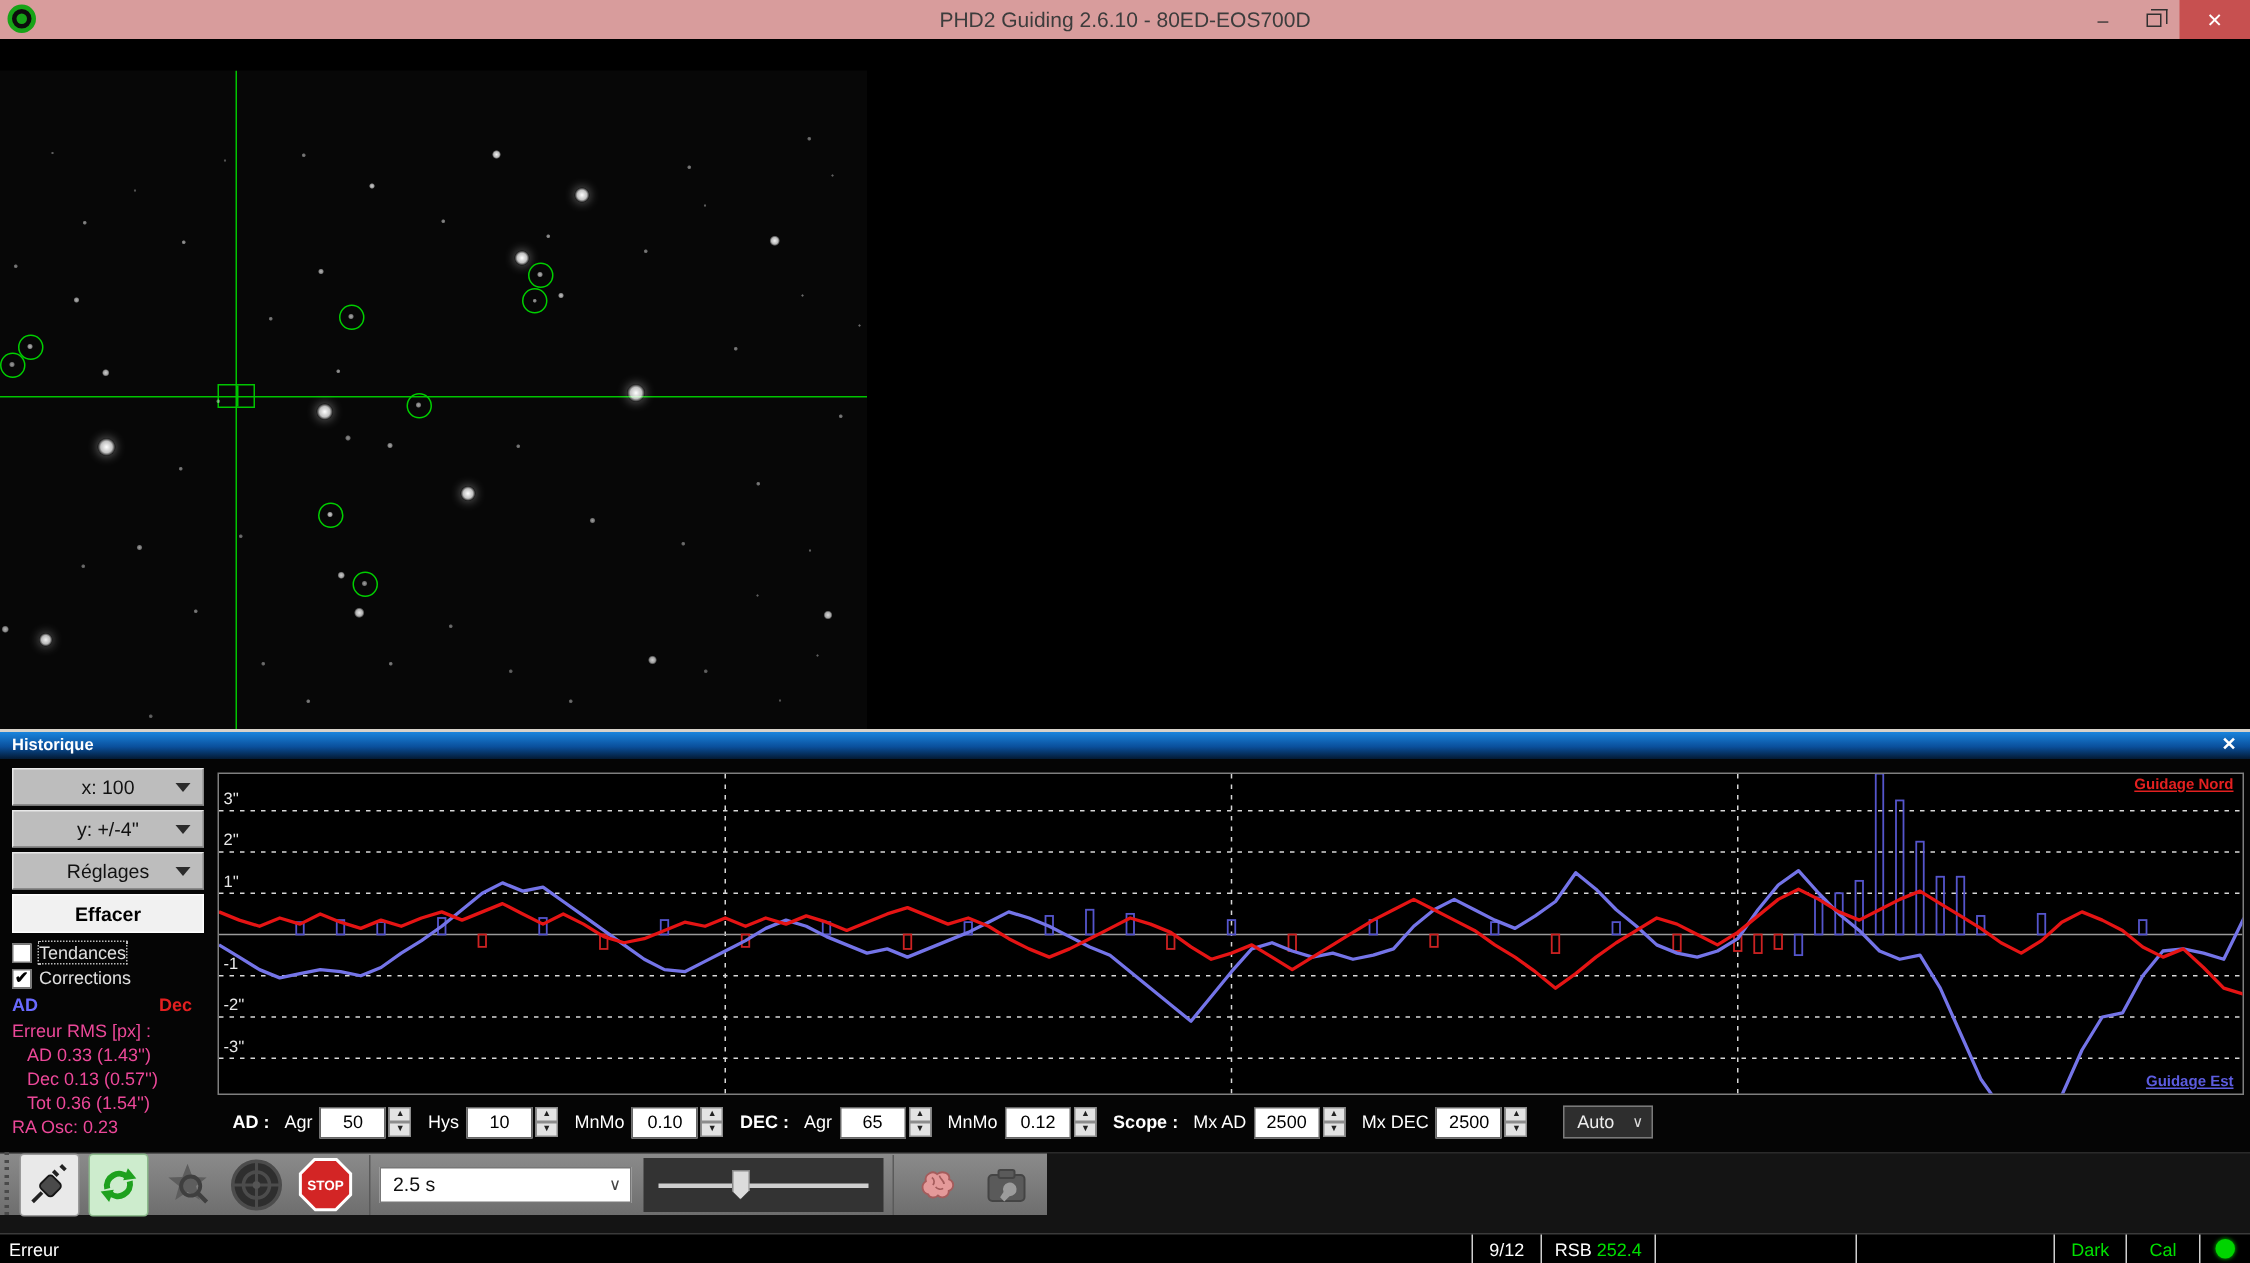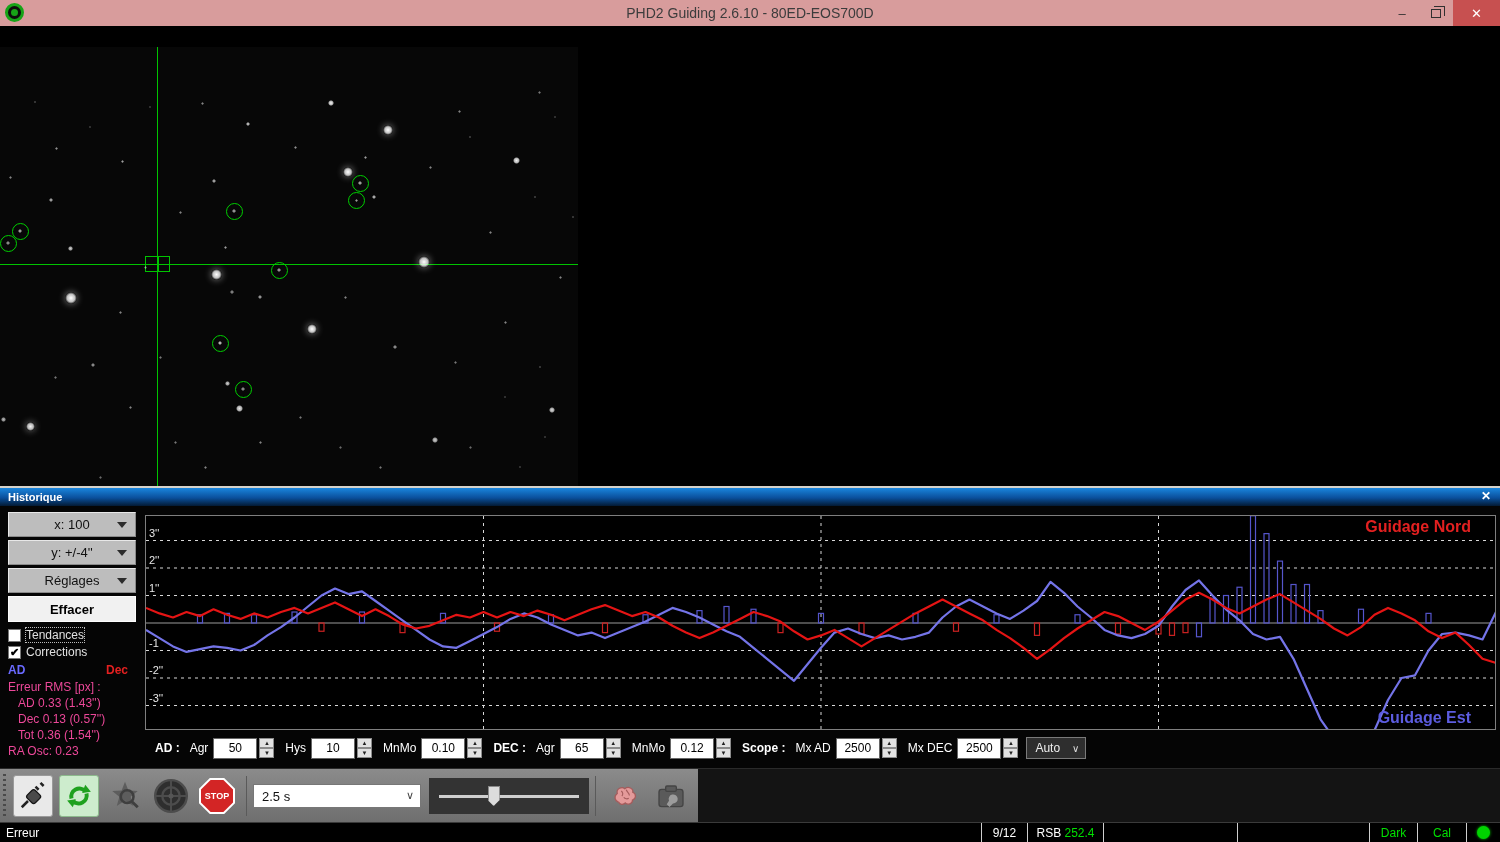--- a/index.html
+++ b/index.html
@@ -49,38 +49,38 @@
   .check-label.focused { outline:1px dotted #bbb; }
   .legend-row { display:flex; justify-content:space-between; width:120px; margin-top:4px; font-size:12px; font-weight:bold; }
   .legend-ra { color:#6a6aff; }
   .legend-dec { color:#e32020; }
   .stats { color:#ec4899; font-size:12px; line-height:16px; margin-top:2px; }
   .stats .row { padding-left:10px; }
 
   .graph { position:absolute; left:145px; top:27px; width:1351px; height:215px; background:#000; border:1px solid #7f7f7f; }
   .graph svg { position:absolute; left:0; top:0; }
   .ytick { position:absolute; left:3px; color:#e8e8e8; font-size:11px; }
-  .corner-label { position:absolute; right:24px; font-size:16px; font-weight:bold; }
+  .corner-label { position:absolute; right:6px; font-size:10px; font-weight:bold;text-decoration:underline; }
   .corner-label.top { top:2px; color:#e32020; }
   .corner-label.bottom { bottom:2px; color:#5c5ce0; }
 
   
   .param-row { position:absolute; left:150px; top:247px; height:26px; display:flex; align-items:center; color:#fff; font-size:12px; }
   .param-row .lbl { margin:0 5px; }
   .param-row .lbl.bold { font-weight:bold; font-size:12px; }
   .spin { display:flex; align-items:center; margin-right:6px; }
   .spin input { width:44px; height:21px; background:#fff; color:#000; border:1px solid #666; font-size:12px; text-align:center; font-family:"Liberation Sans",sans-serif; }
   .spin-btns { display:flex; flex-direction:column; margin-left:2px; }
   .spin-btns div { width:15px; height:10px; background:#e3e3e3; border:1px solid #8c8c8c; font-size:6px; line-height:8px; text-align:center; color:#222; }
-  .mode-select { position:relative; width:60px; height:22px; background:#2e2e2e; border:1px solid #7a7a7a; color:#eee; font-size:12px; display:flex; align-items:center; padding-left:8px; margin-left:2px; }
+  .mode-select { position:relative; width:60px; height:22px; background:#2e2e2e; border:1px solid #7a7a7a; color:#eee; font-size:12px; display:flex; align-items:center; padding-left:8px; margin-left:18px; }
   .mode-select .chev { position:absolute; right:6px; font-size:10px; color:#ddd; }
 
   
   .toolbar-zone { position:absolute; left:0; top:768px; width:1500px; height:54px; background:#141414; border-top:1px solid #2a2a2a; }
-  .toolbar { position:absolute; left:0; top:0; width:698px; height:54px; background:linear-gradient(to bottom,#8b8b8b,#6e6e6e); display:flex; align-items:center; }
+  .toolbar { position:absolute; left:0; top:0; width:698px; height:41px; background:linear-gradient(to bottom,#8b8b8b,#6e6e6e); display:flex; align-items:center; }
   .grip { width:7px; height:44px; margin:0 4px 0 3px; background:repeating-linear-gradient(to bottom,#4a4a4a 0 2px,transparent 2px 5px); width:3px; }
   .tb-btn { width:40px; height:42px; margin:0 3px; display:flex; align-items:center; justify-content:center; border-radius:3px; }
   .tb-btn.lit { background:#e9e9e9; border:1px solid #9a9a9a; }
   .tb-btn.green { background:#cdeccd; border:1px solid #8cb98c; }
   .tb-sep { width:1px; height:40px; background:#5a5a5a; margin:0 6px; }
   .combo { position:relative; width:168px; height:24px; background:#fff; border:1px solid #777; font-size:13px; color:#111; display:flex; align-items:center; padding-left:8px; }
   .combo .chev { position:absolute; right:6px; top:4px; color:#444; font-size:11px; }
   .slider-wrap { position:relative; width:160px; height:36px; background:#333; margin-left:8px; display:flex; align-items:center; }
   .slider-track { position:absolute; left:10px; right:10px; top:17px; height:3px; background:#cfcfcf; }
   .slider-thumb { position:absolute; top:8px; width:12px; height:20px; background:#dcdcdc; border:1px solid #888; clip-path:polygon(0 0,100% 0,100% 70%,50% 100%,0 70%); }

